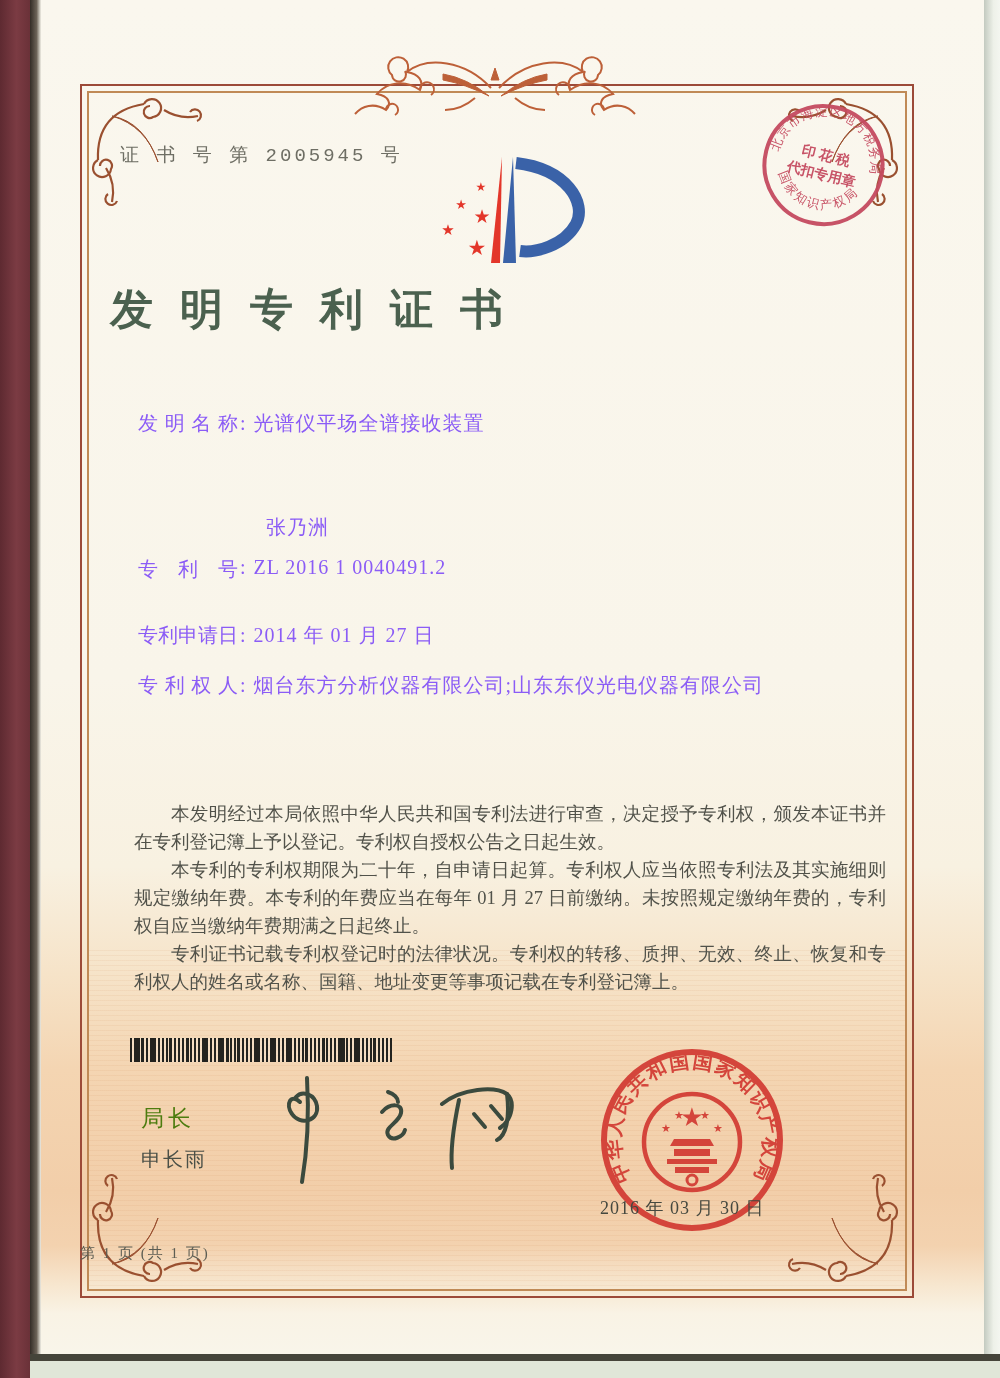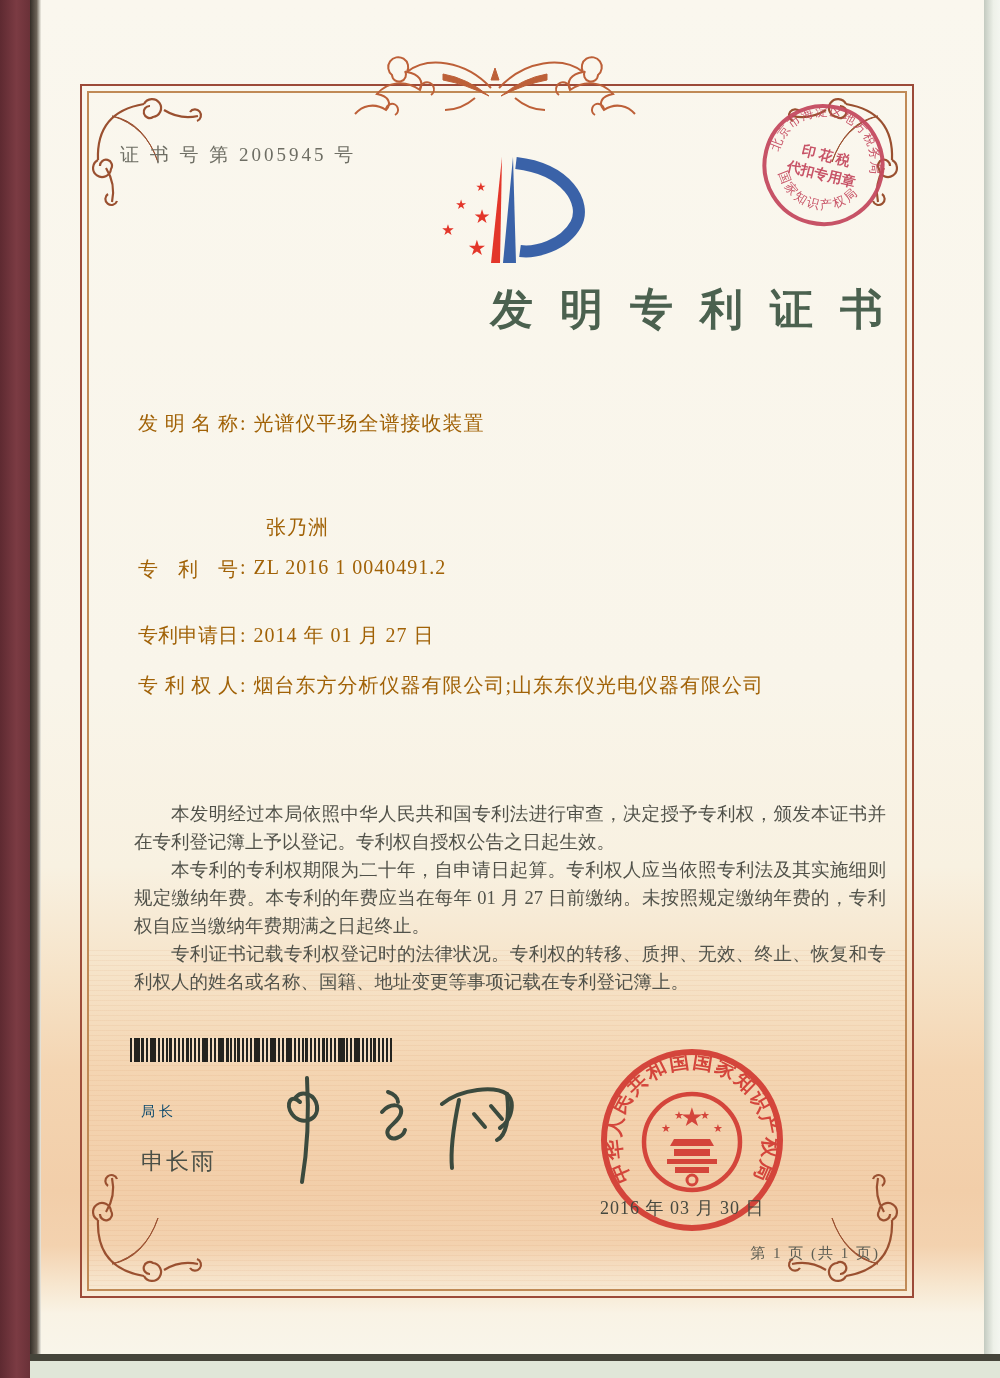--- a/index.html
+++ b/index.html
@@ -35,27 +35,27 @@
   .corner{width:112px;height:112px;}
   .corner svg{display:block;}
   .c-tl{left:92px;top:96px;}
   .c-tr{left:786px;top:96px;transform:scaleX(-1);}
   .c-bl{left:92px;top:1172px;transform:scaleY(-1);}
   .c-br{left:786px;top:1172px;transform:scale(-1,-1);}
   .top-ornament{left:325px;top:46px;}
 
   
   .cert-number{left:120px;top:142px;font-size:19px;color:#6e6e64;
-        letter-spacing:3px;}
-  .doc-title{left:80px;top:281px;width:830px;text-align:right;
+        letter-spacing:3px;font-family:Liberation Mono, monospace;}
+  .doc-title{left:80px;top:281px;width:830px;text-align:left;
         font-size:43px;font-weight:600;color:#4b614f;
-        letter-spacing:27px;padding-left:41px;box-sizing:border-box;}
-
-  
-  .field-row{left:138px;width:760px;font-size:20px;color:#a16207;}
+        letter-spacing:27px;padding-left:30px;box-sizing:border-box;}
+
+  
+  .field-row{left:138px;width:760px;font-size:20px;color:#8b5cf6;}
   .field-label{display:inline-block;width:100px;text-align:justify;
         text-align-last:justify;-moz-text-align-last:justify;vertical-align:top;}
   .field-sep{display:inline-block;margin:0 8px 0 2px;}
   .field-value{letter-spacing:1px;}
   .r1{top:410px;} .r2{top:480px;} .r2b{top:514px;left:266px;} 
   .r3{top:556px;} .r4{top:622px;} .r5{top:672px;} .r6{top:756px;}
 
   
   .body-text{left:134px;top:800px;width:752px;font-size:18.5px;
         line-height:28px;color:#51524a;text-align:justify;}
@@ -63,29 +63,29 @@
 
   
   .barcode{left:130px;top:1038px;width:262px;height:24px;
         background-color:rgba(244,233,214,0.4);
         background-image:
           repeating-linear-gradient(90deg,#23231f 0 2px,transparent 2px 4px),
           repeating-linear-gradient(90deg,transparent 0 5px,#23231f 5px 8px,transparent 8px 17px),
           repeating-linear-gradient(90deg,transparent 0 11px,#23231f 11px 12px,transparent 12px 29px);}
 
   
-  .signer-title{left:141px;top:1103px;font-size:14px;color:#0c4a6e;
+  .signer-title{left:141px;top:1103px;font-size:23px;color:#4d7c0f;
         font-family:Liberation Serif, serif;letter-spacing:4px;}
-  .signer-name{left:141px;top:1146px;font-size:23px;color:#4b5047;
+  .signer-name{left:141px;top:1146px;font-size:20px;color:#4b5047;
         font-family:"Liberation Sans",sans-serif;letter-spacing:2px;}
   .signature{left:262px;top:1072px;}
   .seal{left:596px;top:1044px;opacity:0.93;}
   .seal-date{left:600px;top:1196px;width:200px;font-size:18px;color:#45483f;
         letter-spacing:1px;z-index:5;}
-  .footer-page{left:80px;top:1244px;width:800px;text-align:right;
+  .footer-page{left:80px;top:1244px;width:800px;text-align:left;
         font-size:15px;color:#5c5d53;letter-spacing:2px;}
 
   
   .stamp{left:758px;top:100px;transform:rotate(14deg);opacity:0.95;}
 </style>
 </head>
 <body>
 
 <div class="canvas">
 

